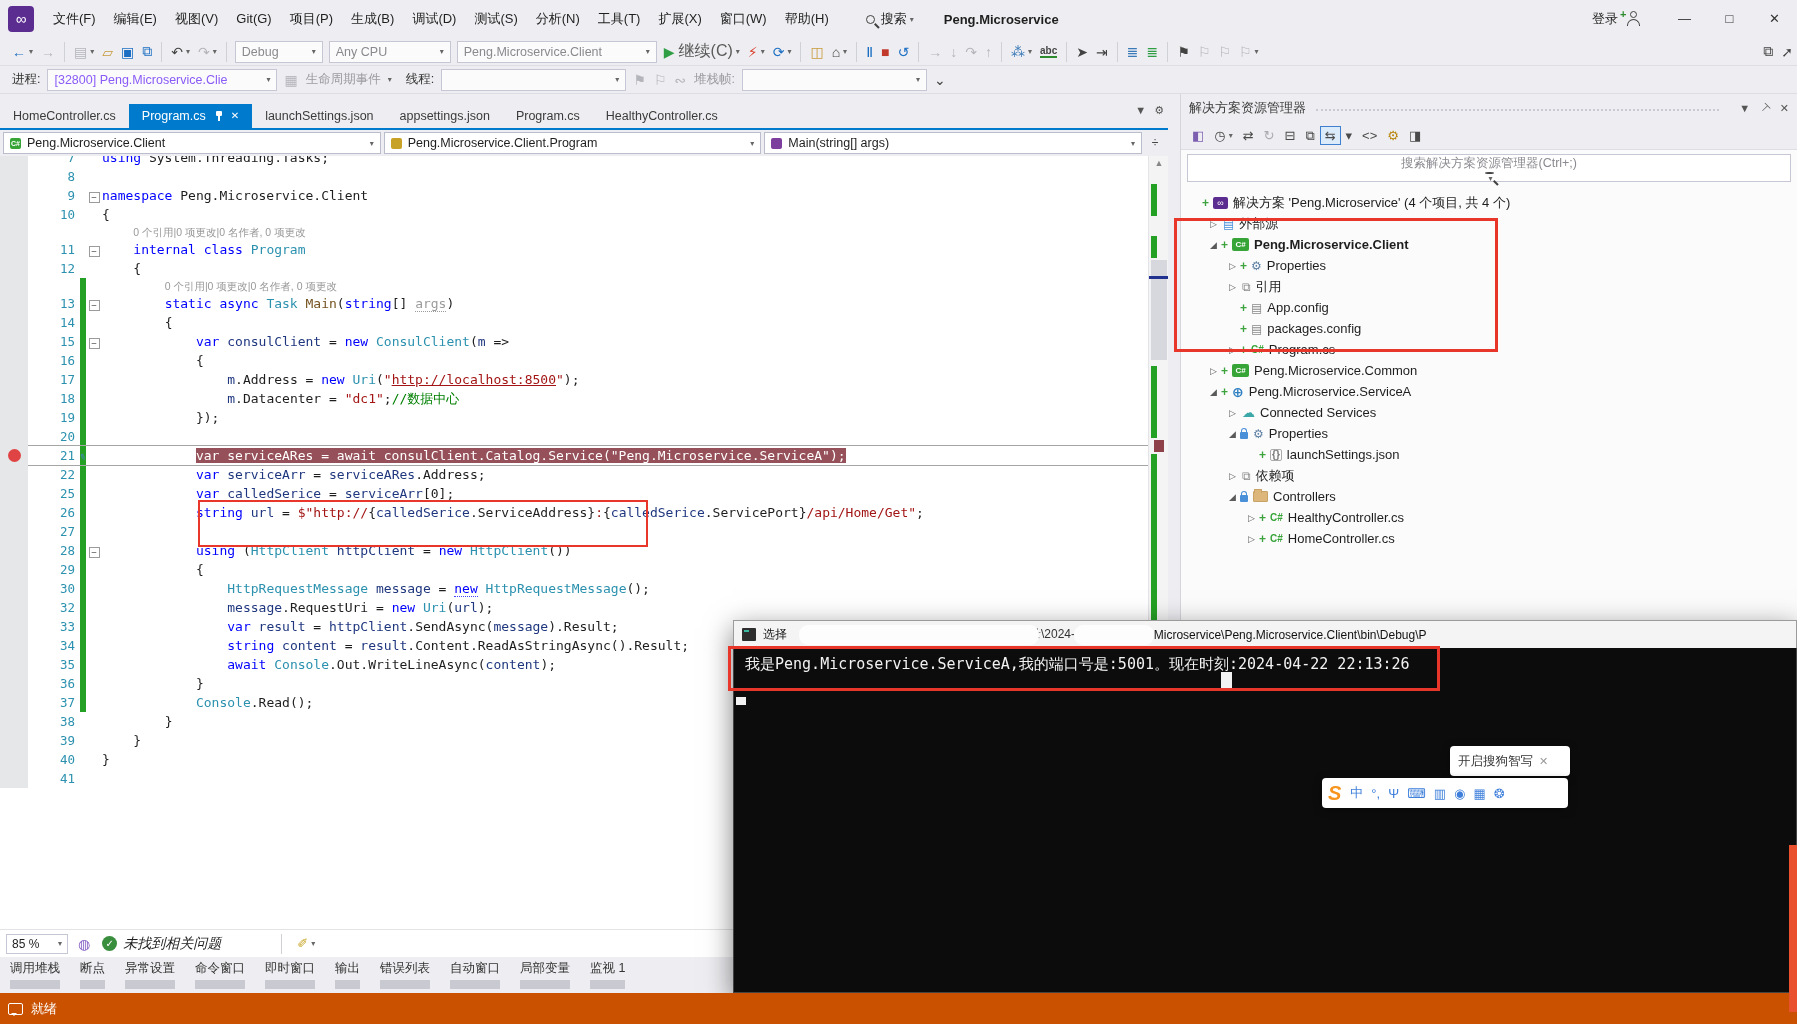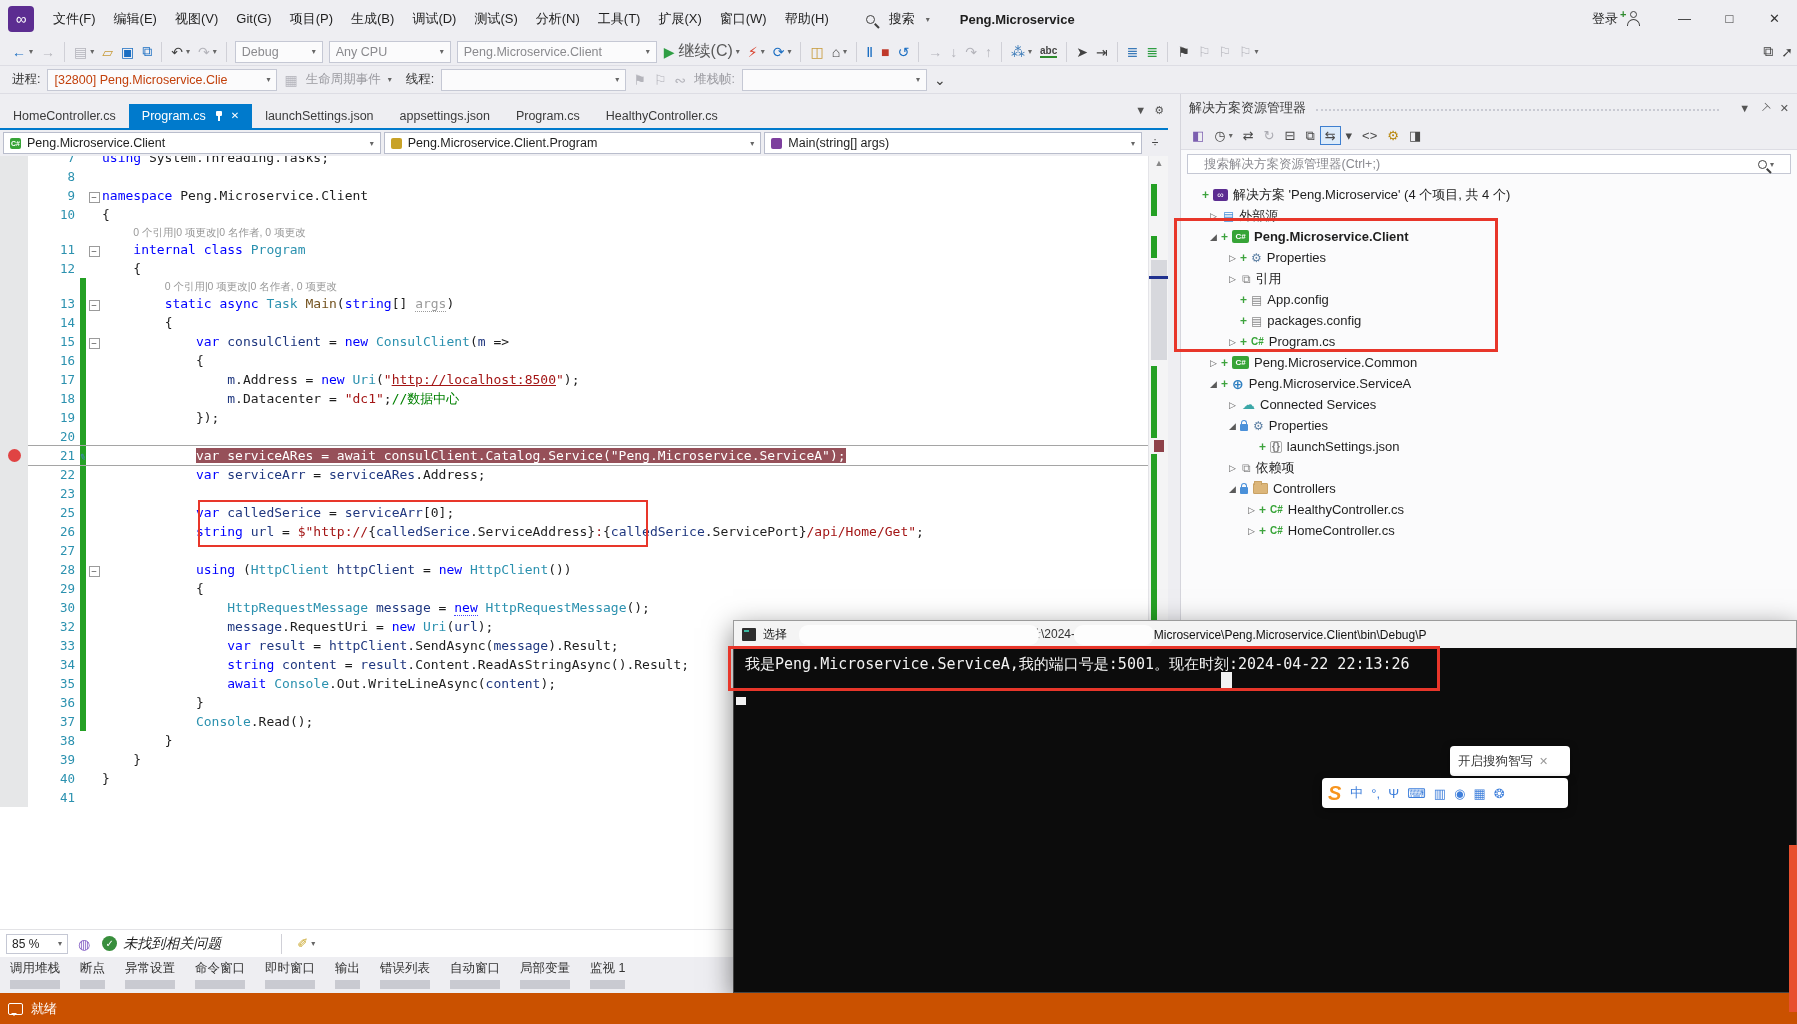--- a/index.html
+++ b/index.html
@@ -5,21 +5,21 @@
   *{margin:0;padding:0;box-sizing:border-box;}
   html,body{width:1797px;height:1024px;overflow:hidden;}
   body{font-family:"Liberation Sans","DejaVu Sans",sans-serif;background:#EEEEF2;position:relative;color:#1E1E1E;}
   .dd{font-size:8px;color:#666;margin-left:3px;}
   .sep{width:1px;height:20px;background:#D0D0D7;margin:0 5px;flex:none;}
   
   .menubar{position:absolute;left:0;top:0;width:1797px;height:38px;display:flex;align-items:center;background:#EEEEF2;}
   .vslogo{width:26px;height:26px;margin:0 10px 0 8px;background:#5C2D91;color:#fff;border-radius:4px;text-align:center;line-height:26px;font-size:15px;flex:none;}
   .menus{display:flex;}
   .menus span{padding:0 9px;font-size:13px;line-height:38px;cursor:default;}
-  .searchbox{display:flex;align-items:center;margin-left:28px;font-size:13px;gap:8px;}
+  .searchbox{display:flex;align-items:center;margin-left:28px;font-size:13px;}
   .mag{width:9px;height:9px;border:1.6px solid #414141;border-radius:50%;position:relative;margin-right:6px;}
   .mag i{position:absolute;width:6px;height:1.6px;background:#414141;left:7px;top:9px;transform:rotate(45deg);}
   .wintitle{font-weight:bold;font-size:13px;margin-left:30px;}
   .winright{margin-left:auto;display:flex;align-items:center;}
   .signin{font-size:13px;margin-right:6px;}
   .person{width:18px;height:16px;position:relative;margin-right:20px;}
   .person .head{position:absolute;left:6px;top:0;width:7px;height:7px;border:1.4px solid #414141;border-radius:50%;}
   .person .body{position:absolute;left:3px;top:8px;width:13px;height:7px;border:1.4px solid #414141;border-bottom:none;border-radius:7px 7px 0 0;}
   .person .plus{position:absolute;left:-4px;top:-3px;color:#2E8B2E;font-size:11px;font-weight:bold;}
   .wbtn{width:45px;text-align:center;font-size:13px;line-height:38px;color:#333;}
@@ -94,21 +94,21 @@
   .healthtext{font-size:14px;font-style:italic;}
   
   .splitter{position:absolute;left:1168px;top:94px;width:12px;height:863px;background:#EEEEF2;}
   .sepanel{position:absolute;left:1180px;top:94px;width:617px;height:863px;background:#FBFBFC;border-left:1px solid #D5D5DC;}
   .sehead{height:28px;display:flex;align-items:center;background:#EEEEF2;padding:0 8px;font-size:13px;color:#3B3B3B;}
   .sehead .spring{flex:1;border-bottom:2px dotted #C9CAD3;margin:0 10px;height:6px;}
   .sehead .hbtn{margin-left:10px;font-size:11px;color:#555;}
   .setools{height:28px;display:flex;align-items:center;padding:0 6px;background:#EEEEF2;border-bottom:1px solid #DDDDE4;}
   .seti{padding:0 5px;font-size:13px;color:#4A4A4A;display:flex;align-items:center;flex:none;}
   .seti.boxed{border:1px solid #3E7FD0;background:#DCEBFA;padding:1px 4px;}
-  .sesearch{margin:4px 6px;height:20px;background:#fff;border:1px solid #C5C8D4;display:flex;align-items:center;padding:0 16px;font-size:12.5px;color:#8A8A90;}
+  .sesearch{margin:4px 6px;height:28px;background:#fff;border:1px solid #C5C8D4;display:flex;align-items:center;padding:0 16px;font-size:12.5px;color:#8A8A90;flex-direction:column;}
   .sesearch .spring{flex:1;}
   .setree{padding-top:6px;}
   .trow{height:21px;display:flex;align-items:center;font-size:13px;white-space:nowrap;cursor:default;}
   .trow .expander{width:15px;flex:none;text-align:center;font-size:9px;color:#5A5A5A;}
   .trow .plus{color:#3DA33D;font-weight:bold;font-size:12px;width:9px;flex:none;}
   .trow .tlabel{margin-left:5px;}
   .trow.bold .tlabel{font-weight:bold;}
   .ticon{flex:none;display:inline-block;margin-left:2px;}
   .ti-solution{width:15px;height:12px;background:#5C2D91;border-radius:2px;color:#fff;font-size:9px;line-height:12px;text-align:center;}
   .ti-extsrc{color:#4A90D9;font-size:12px;}
@@ -325,21 +325,21 @@
       <span class="g-dark">⧉</span>
     </span>
     <span class="tbi">
       <span class="g-dark">➚</span>
     </span>
   </div>
 
 <div class="debugbar">
   <span class="dlabel">进程:</span>
   <span class="combo" style="width:230px">
-      <span class="val" style="color:#c2410c">[32800] Peng.Microservice.Clie</span>
+      <span class="val" style="color:#8b5cf6">[32800] Peng.Microservice.Clie</span>
       <span class="dd">▾</span>
     </span>
   <span class="tbi">
       <span class="g-dis">▦</span>
     </span>
   <span class="dlabel dim">生命周期事件</span>
     <span class="dd">▾</span>
   <span class="dlabel" style="margin-left:14px">线程:</span>
   <span class="combo" style="width:185px">
       <span class="val"></span>
@@ -533,27 +533,20 @@
           <span class="chg"></span>
           <span class="fold"></span>
           <span class="ctext" style="padding-left: 93.96px;"><span class="hl">var serviceARes = await consulClient.Catalog.Service("Peng.Microservice.ServiceA");</span></span>
         </div>
         <div class="crow g">
           <span class="bpm"></span>
           <span class="lnum">22</span>
           <span class="chg"></span>
           <span class="fold"></span>
           <span class="ctext" style="padding-left: 93.96px;"><span class="kw">var</span><span class="pl"> </span><span class="lv">serviceArr</span><span class="pl"> = </span><span class="lv">serviceARes</span><span class="pl">.Address;</span></span>
-        </div>
-        <div class="crow g">
-          <span class="bpm"></span>
-          <span class="lnum">23</span>
-          <span class="chg"></span>
-          <span class="fold"></span>
-          <span class="ctext" style="padding-left: 0px;"></span>
         </div>
         <div class="crow g">
           <span class="bpm"></span>
           <span class="lnum">25</span>
           <span class="chg"></span>
           <span class="fold"></span>
           <span class="ctext" style="padding-left: 93.96px;"><span class="kw">var</span><span class="pl"> </span><span class="lv">calledSerice</span><span class="pl"> = </span><span class="lv">serviceArr</span><span class="pl">[0];</span></span>
         </div>
         <div class="crow g">
           <span class="bpm"></span>

